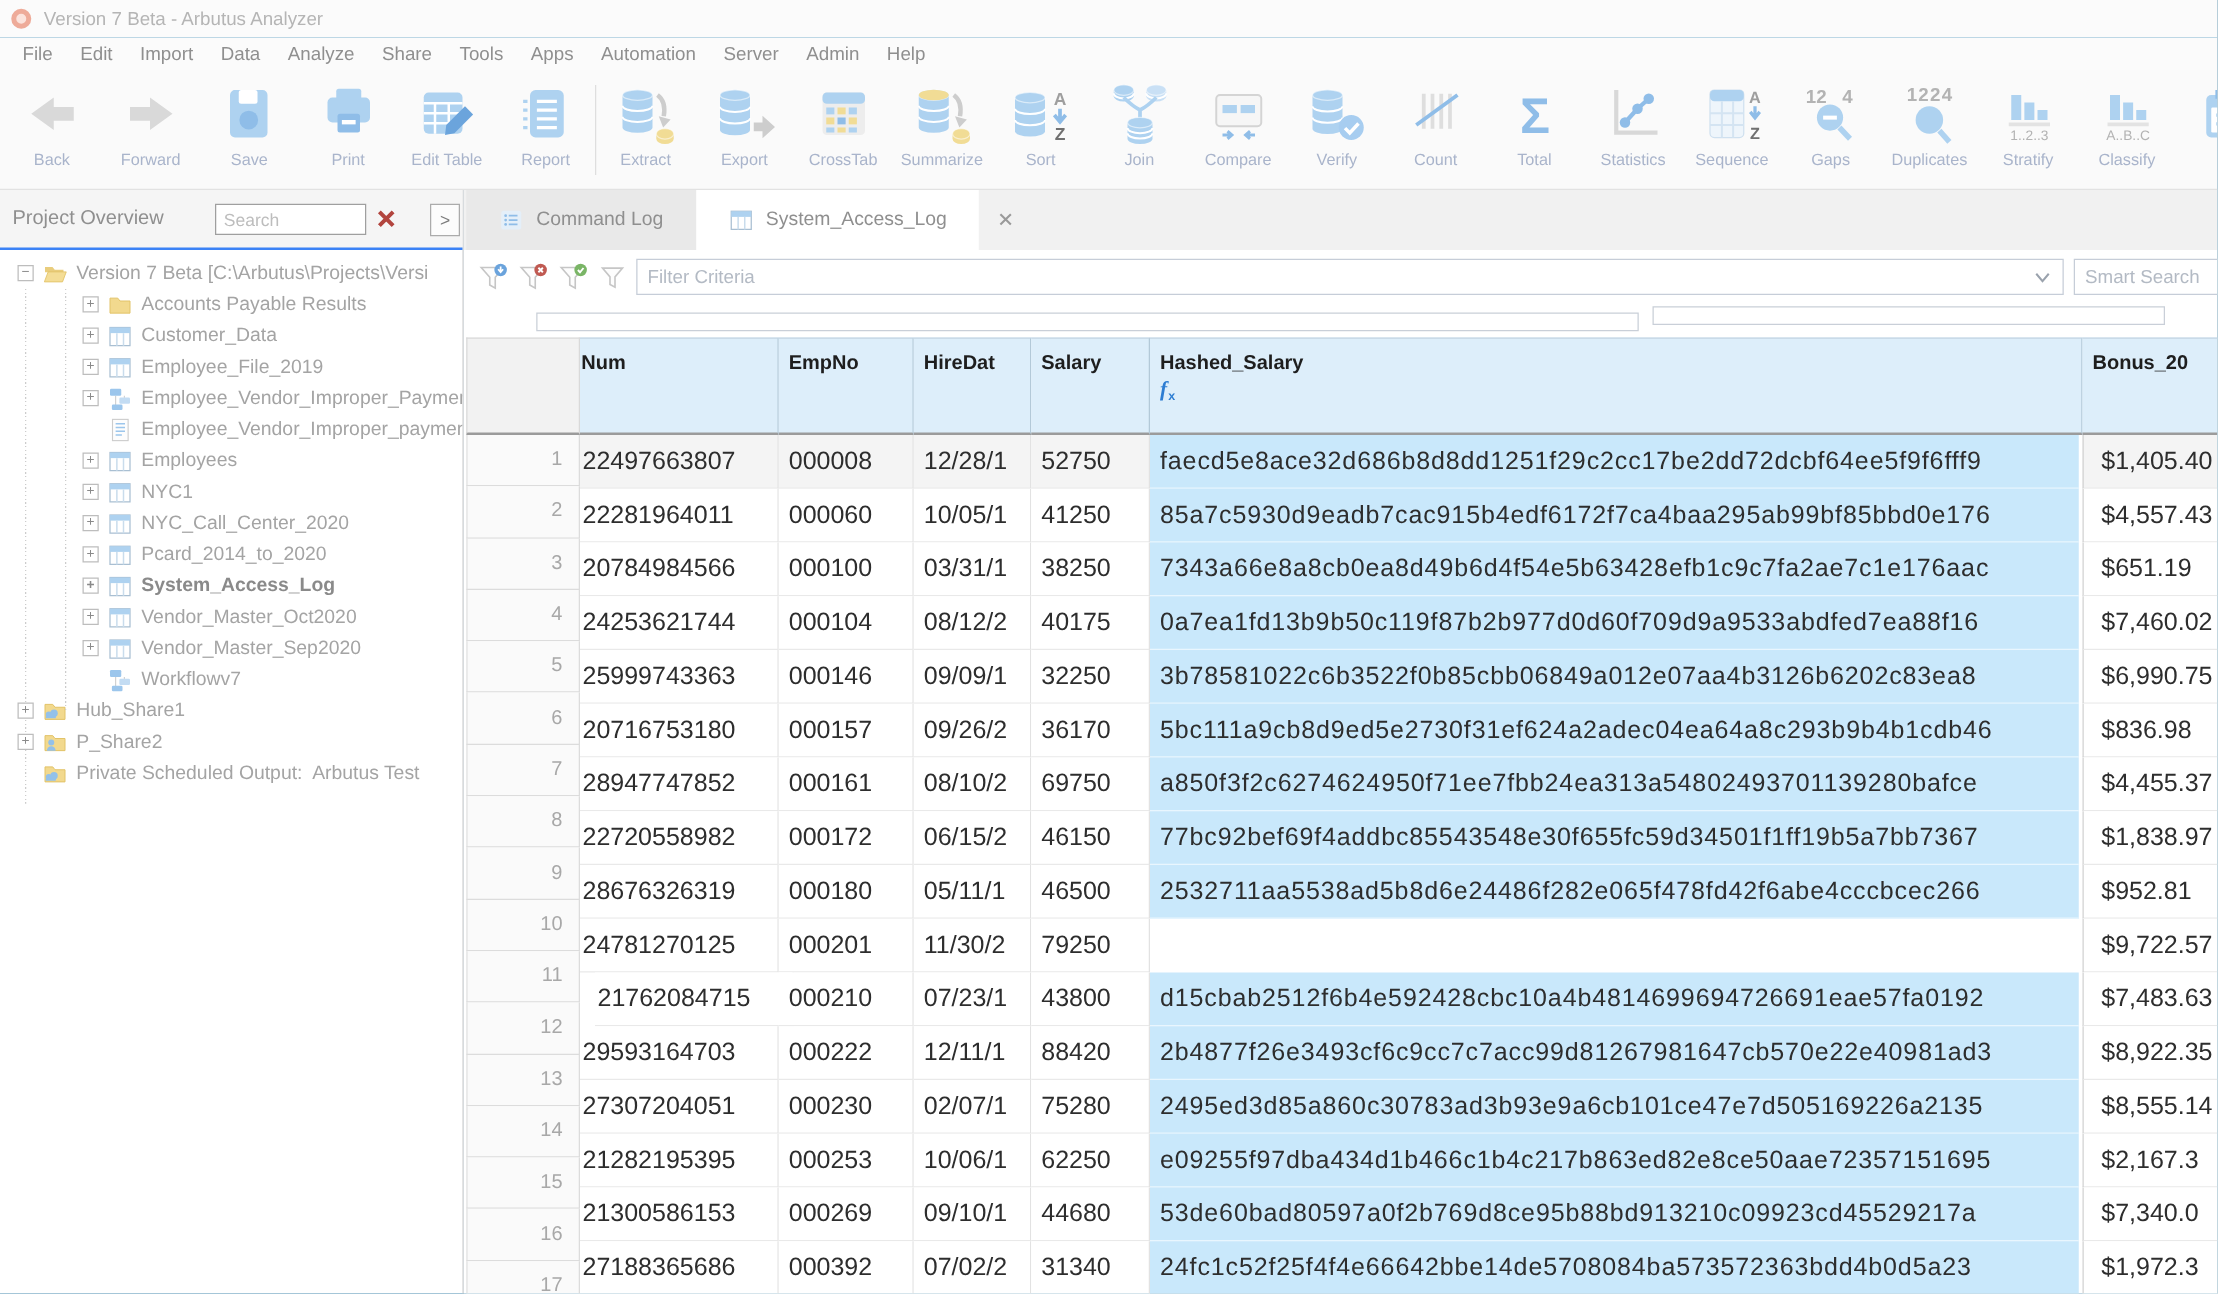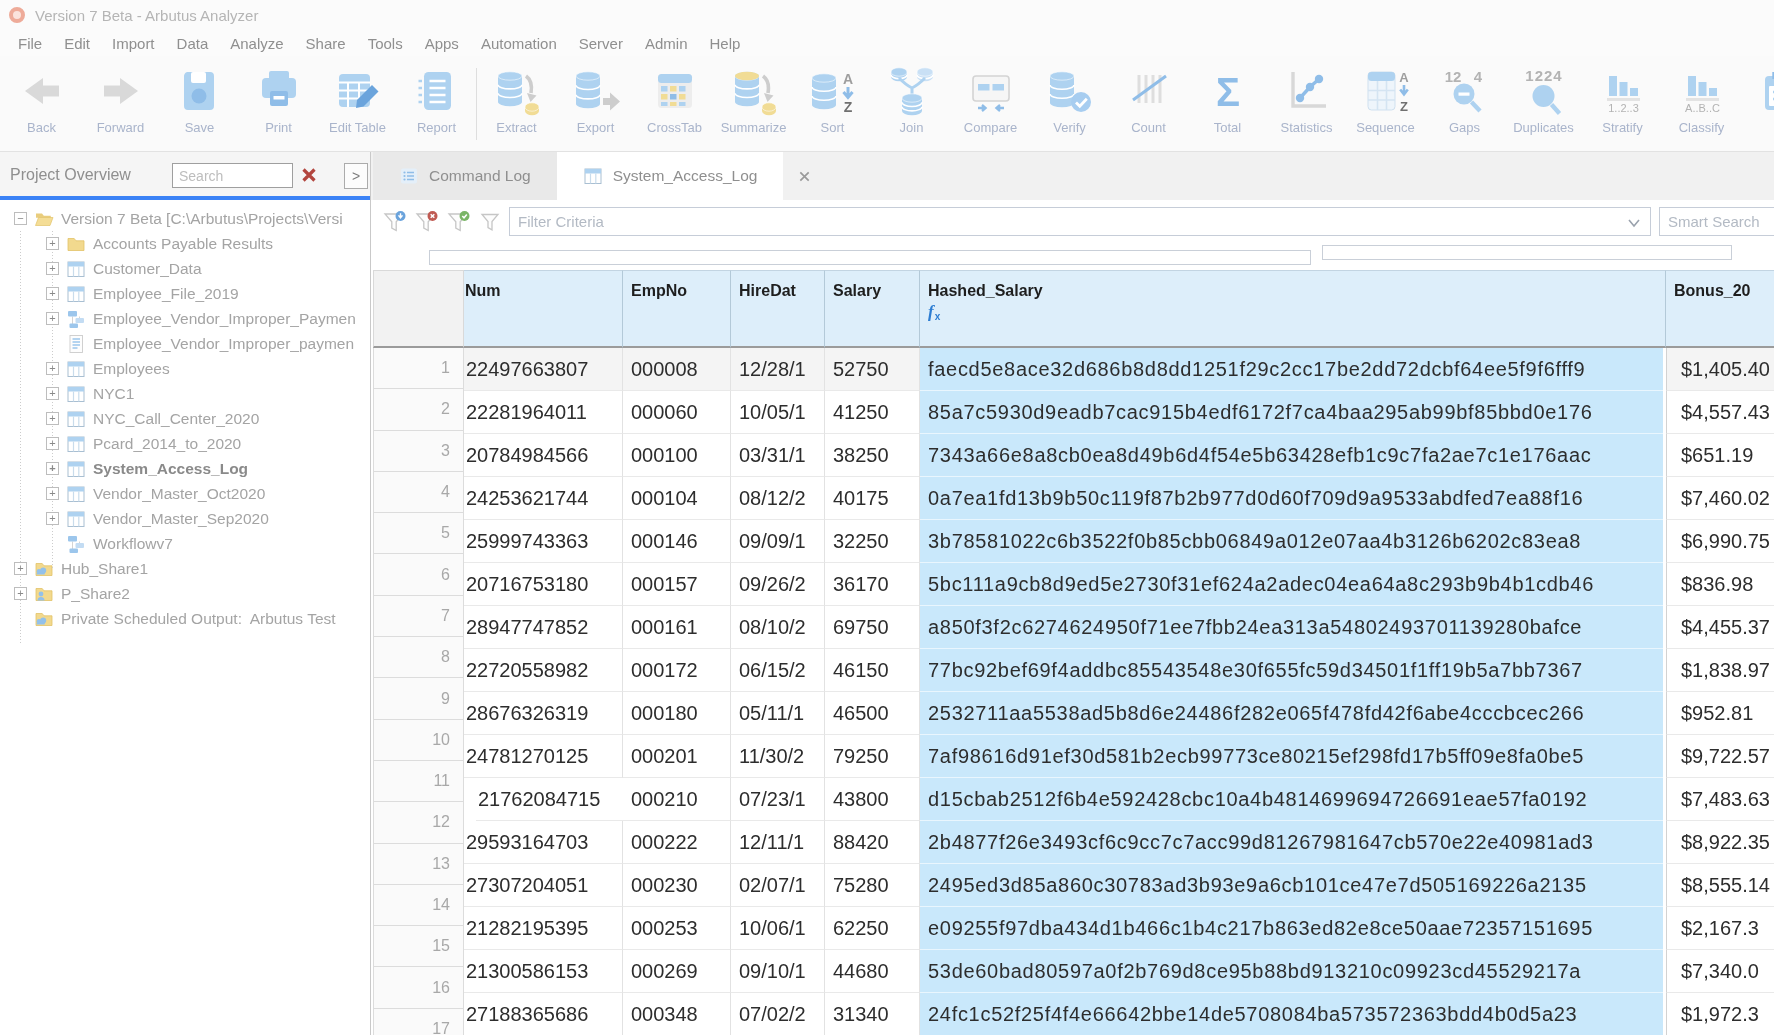--- a/index.html
+++ b/index.html
@@ -21,33 +21,33 @@
   .tb-item{width:79px;flex:none;display:flex;flex-direction:column;align-items:center;padding-top:9px}
   .tb-icon{width:52px;height:52px;flex:none}
   .tb-label{font-size:13px;color:#a9b4cb;margin-top:3px;white-space:nowrap}
   .tb-sep{width:1px;height:72px;background:#dedede;margin-top:12px;flex:none}
 
   
   .body{display:flex;height:883px}
 
   
   .sidebar{width:371px;flex:none;border-right:1px solid #c9c9c9;background:#fff;display:flex;flex-direction:column}
-  .sidebar-header{height:48px;background:#f5f5f5;border-bottom:4px solid #3b82f6;position:relative;flex:none}
+  .sidebar-header{height:48px;background:#f5f5f5;border-bottom:2px solid #3b82f6;position:relative;flex:none}
   .sidebar-title{position:absolute;left:10px;top:14px;font-size:16px;color:#8f8f8f}
   .search-input{position:absolute;left:172px;top:11px;width:121px;height:25px;border:1px solid #9f9f9f;background:#fff;
                 font-size:14px;padding:0 6px;color:#555;outline:none}
   .search-input::placeholder{color:#bdbdbd}
   .search-clear{position:absolute;left:299px;top:13px;width:20px;height:20px;cursor:pointer}
   .collapse-btn{position:absolute;left:344px;top:11px;width:24px;height:26px;border:1px solid #ababab;background:#fcfcfc;
                 color:#7c7c7c;font-size:14px;text-align:center;line-height:24px;cursor:pointer}
   .tree{flex:1;overflow:hidden;padding-top:6px;position:relative;white-space:nowrap}
   .tree-item{height:25px;display:flex;align-items:center;gap:7px;font-size:15.5px;color:#a4a4a4;position:relative;cursor:default}
   .tree-item.bold{font-weight:bold;color:#8a8a8a}
   .tree-item.d0{padding-left:14px}
-  .tree-item.d1{padding-left:46px}
+  .tree-item.d1{padding-left:66px}
   .exp{width:13px;height:13px;border:1px solid #bdbdbd;background:#fff;flex:none;font-size:11px;line-height:10px;
        text-align:center;color:#8a8a8a;z-index:2}
   .exp.plus::before{content:"+"}
   .exp.minus::before{content:"−"}
   .exp-spacer{width:13px;flex:none}
   .tree-icon{width:20px;height:20px;flex:none}
   .tree-label{overflow:hidden}
   .dot-line{position:absolute;width:1px;background-image:repeating-linear-gradient(to bottom,#cccccc 0 1px,transparent 1px 3px);z-index:1}
 
   
@@ -716,21 +716,20 @@
               <div class="cell c2" style="left: 267px; width: 94px;">05/11/1</div>
               <div class="cell c3" style="left: 361px; width: 95px;">46500</div>
               <div class="cell c4 hash" style="left: 456px; width: 743px;">2532711aa5538ad5b8d6e24486f282e065f478fd42f6abe4cccbcec266</div>
               <div class="cell c5 bonus" style="left: 1202px; width: 200px;">$952.81</div>
             </div>
             <div class="row">
               <div class="cell c0" style="left: 0px; width: 159px;">24781270125</div>
               <div class="cell c1" style="left: 159px; width: 108px;">000201</div>
               <div class="cell c2" style="left: 267px; width: 94px;">11/30/2</div>
               <div class="cell c3" style="left: 361px; width: 95px;">79250</div>
-              <div class="cell c4 hash" style="left: 456px; width: 743px;">7af98616d91ef30d581b2ecb99773ce80215ef298fd17b5ff09e8fa0be5</div>
               <div class="cell c5 bonus" style="left: 1202px; width: 200px;">$9,722.57</div>
             </div>
             <div class="row">
               <div class="cell c0" style="left: 12px; width: 159px;">21762084715</div>
               <div class="cell c1" style="left: 159px; width: 108px;">000210</div>
               <div class="cell c2" style="left: 267px; width: 94px;">07/23/1</div>
               <div class="cell c3" style="left: 361px; width: 95px;">43800</div>
               <div class="cell c4 hash" style="left: 456px; width: 743px;">d15cbab2512f6b4e592428cbc10a4b4814699694726691eae57fa0192</div>
               <div class="cell c5 bonus" style="left: 1202px; width: 200px;">$7,483.63</div>
             </div>
@@ -761,21 +760,21 @@
             <div class="row">
               <div class="cell c0" style="left: 0px; width: 159px;">21300586153</div>
               <div class="cell c1" style="left: 159px; width: 108px;">000269</div>
               <div class="cell c2" style="left: 267px; width: 94px;">09/10/1</div>
               <div class="cell c3" style="left: 361px; width: 95px;">44680</div>
               <div class="cell c4 hash" style="left: 456px; width: 743px;">53de60bad80597a0f2b769d8ce95b88bd913210c09923cd45529217a</div>
               <div class="cell c5 bonus" style="left: 1202px; width: 200px;">$7,340.0</div>
             </div>
             <div class="row">
               <div class="cell c0" style="left: 0px; width: 159px;">27188365686</div>
-              <div class="cell c1" style="left: 159px; width: 108px;">000348</div>
+              <div class="cell c1" style="left: 159px; width: 108px;">000392</div>
               <div class="cell c2" style="left: 267px; width: 94px;">07/02/2</div>
               <div class="cell c3" style="left: 361px; width: 95px;">31340</div>
               <div class="cell c4 hash" style="left: 456px; width: 743px;">24fc1c52f25f4f4e66642bbe14de5708084ba573572363bdd4b0d5a23</div>
               <div class="cell c5 bonus" style="left: 1202px; width: 200px;">$1,972.3</div>
             </div>
           </div>
       </div>
 
     </div>
   </div>

